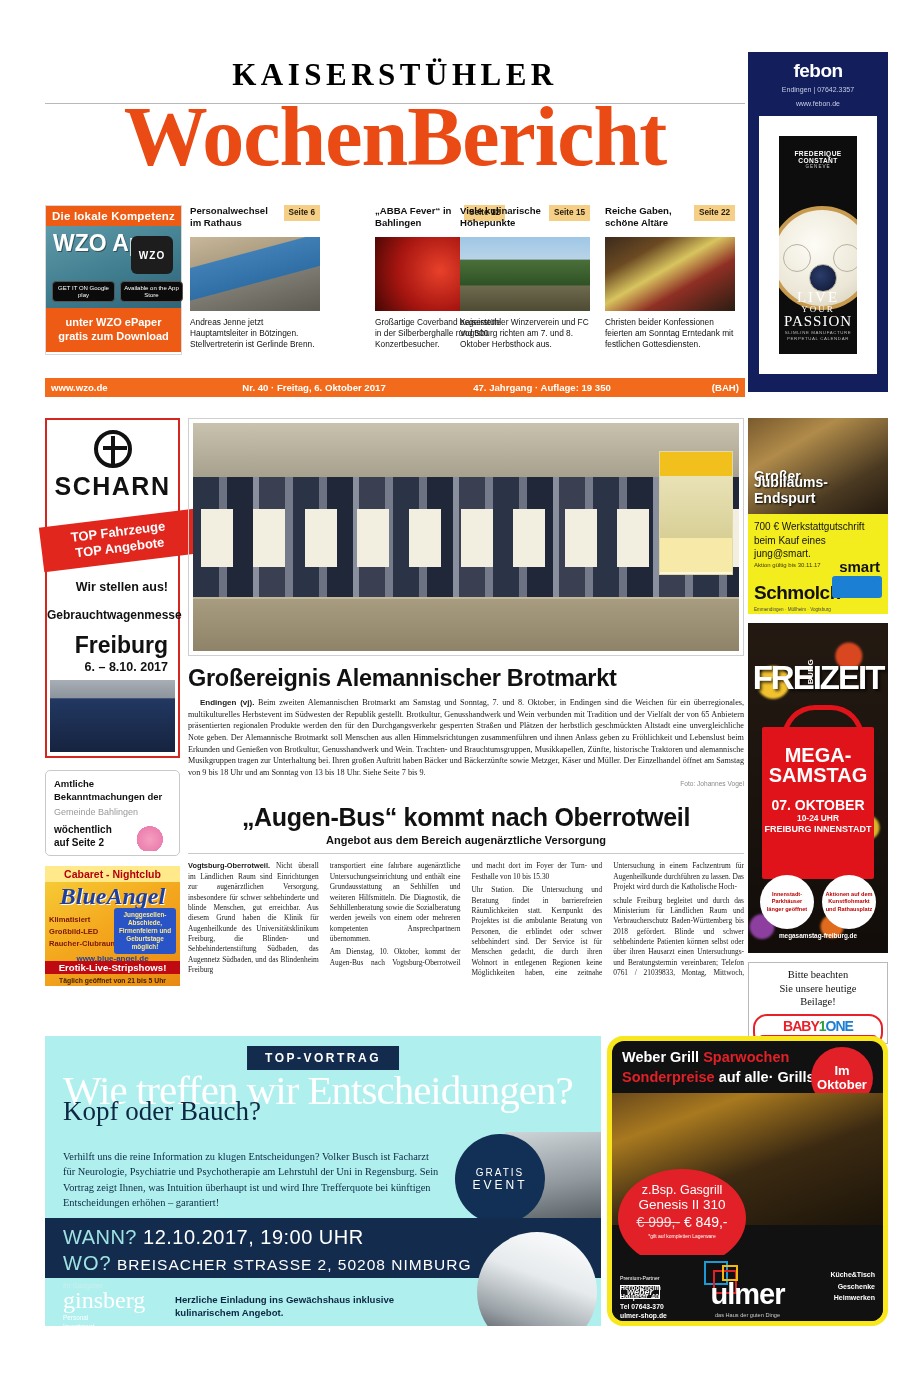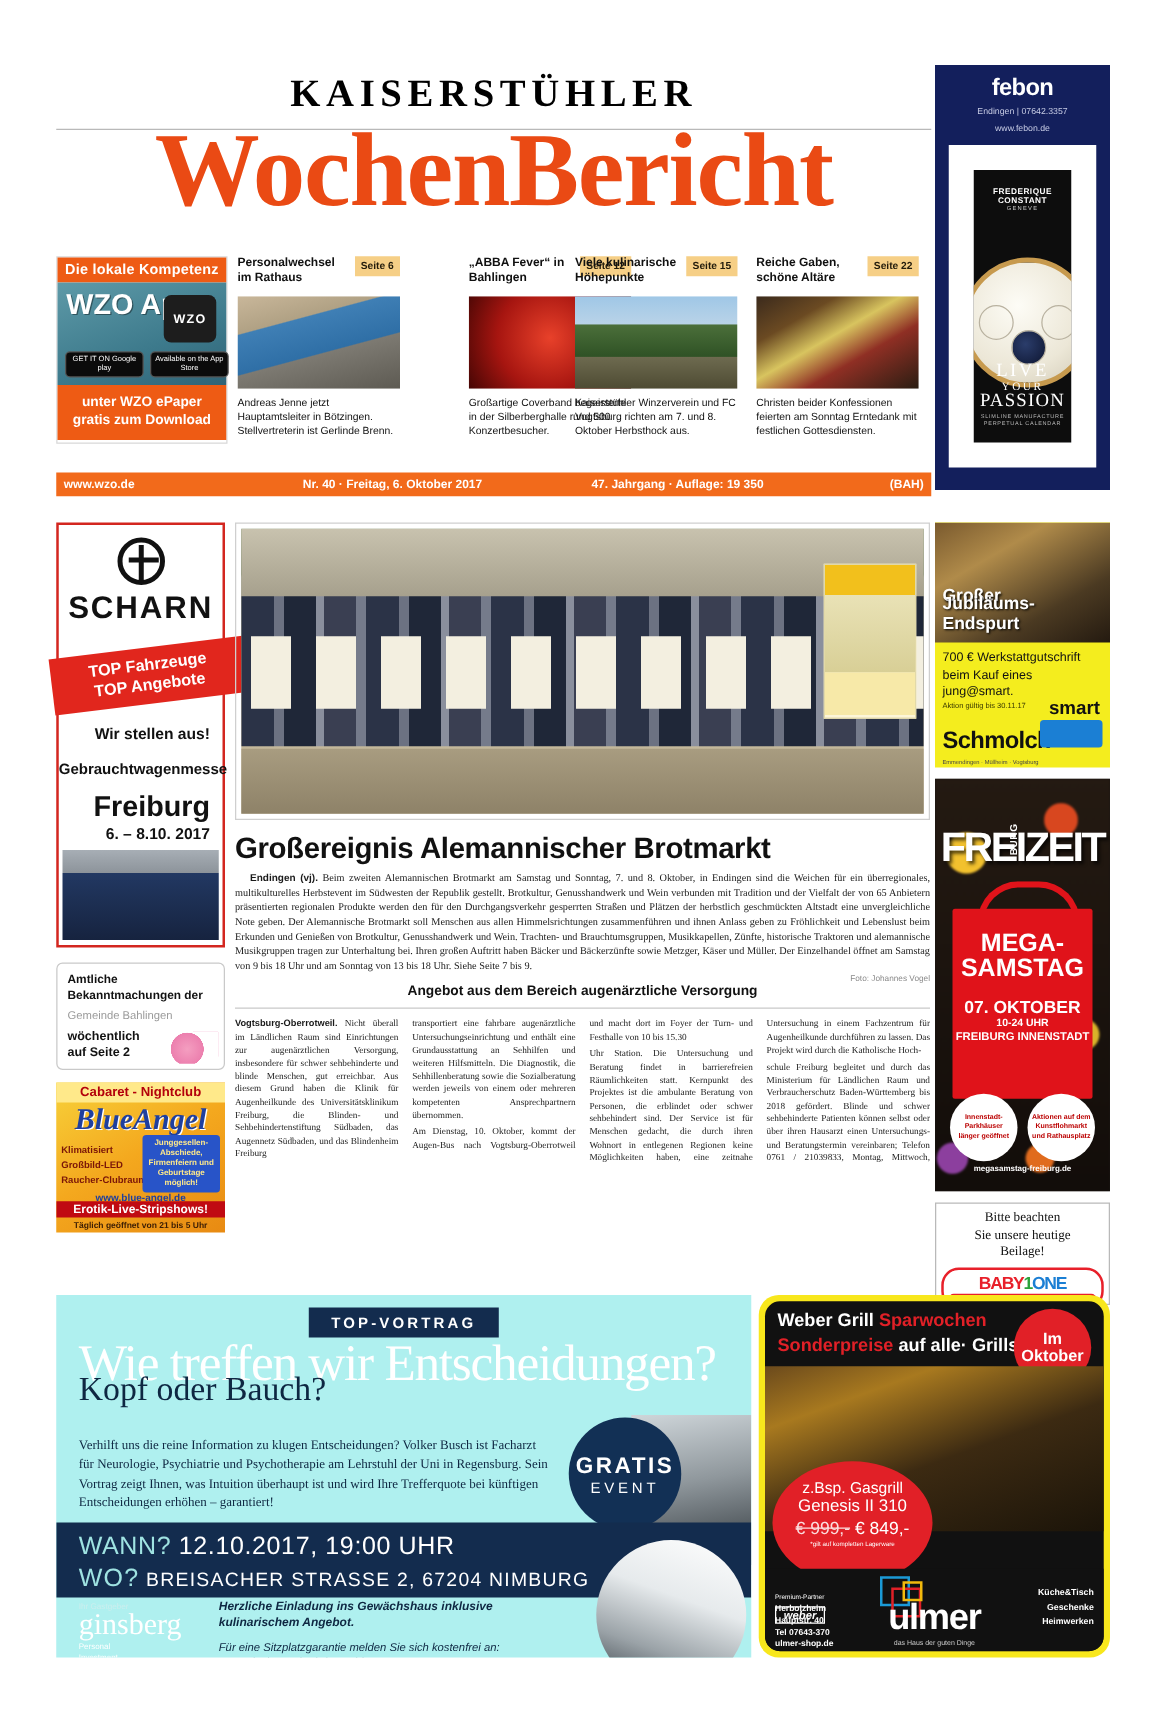--- a/index.html
+++ b/index.html
@@ -203,35 +203,35 @@
   .tv-badge{position:absolute;left:50%;top:10px;transform:translateX(-50%);background:#132c4e;color:#fff;
     font-size:12px;font-weight:700;letter-spacing:2.5px;padding:5px 18px;}
   .tv-h1{position:absolute;left:18px;top:34px;right:6px;font-family:"Liberation Serif",serif;color:#fff;
     font-size:41px;line-height:1;letter-spacing:-1px;}
   .tv-h2{position:absolute;left:18px;top:62px;font-family:Liberation Serif, serif;color:#0e2742;
     font-size:27px;line-height:1;text-align:right;}
   .tv-body{position:absolute;left:18px;top:113px;width:376px;font-family:"Liberation Serif",serif;
     font-size:10.4px;line-height:1.47;color:#0e2742;}
   .tv-circle{position:absolute;right:56px;top:98px;width:90px;height:90px;border-radius:50%;background:#123055;
     color:#fff;display:flex;flex-direction:column;align-items:center;justify-content:center;}
-  .tv-circle .c1{font-size:18px;font-weight:700;letter-spacing:2px;}
+  .tv-circle .c1{font-size:10px;font-weight:400;letter-spacing:2px;}
   .tv-circle .c2{font-size:12px;letter-spacing:3px;}
   .tv-portrait{position:absolute;right:0;top:96px;width:96px;height:120px;
     background:linear-gradient(170deg,#cfd6da 0%,#8f979c 45%,#2c3338 100%);}
   .tv-dark{position:absolute;left:0;right:0;top:182px;height:60px;background:#132c4e;color:#fff;}
   .tv-when{position:absolute;left:18px;top:8px;font-size:20px;letter-spacing:.5px;}
   .tv-when b{font-weight:400;color:#9fe3e2;}
   .tv-where{position:absolute;left:18px;top:34px;font-size:15.5px;letter-spacing:1px;}
   .tv-where b{font-weight:400;color:#9fe3e2;font-size:20px;}
   .tv-foot{position:absolute;left:0;right:0;top:242px;height:32px;}
   .tv-gins{position:absolute;left:18px;top:4px;color:#fff;}
   .tv-gins .g0{font-size:6.5px;color:#cbeeee;}
   .tv-gins .g1{font-family:"Liberation Serif",serif;font-size:24px;line-height:.95;}
   .tv-gins .g2{font-size:6.4px;line-height:1.5;margin-top:1px;}
-  .tv-inv{position:absolute;left:130px;top:2px;width:250px;font-style:italic;}
+  .tv-inv{position:absolute;left:130px;top:16px;width:250px;}
   .tv-inv .i1{font-size:9.6px;font-weight:700;color:#0e2742;line-height:1.35;}
   .tv-inv .i2{font-size:9px;color:#0e2742;margin-top:6px;line-height:1.35;}
   .tv-circle-photo{position:absolute;right:4px;top:196px;width:120px;height:120px;border-radius:50%;
     background:linear-gradient(200deg,#fff 0%,#e6eaec 40%,#9aa2a7 70%,#2f373d 100%);}
 
   .ad-grill{position:absolute;left:607px;top:1036px;width:281px;height:290px;background:#f8e71c;
     border-radius:16px;overflow:hidden;padding:5px;box-sizing:border-box;}
   .gr-inner{width:100%;height:100%;background:#111;border-radius:12px;position:relative;overflow:hidden;}
   .gr-t1{position:absolute;left:10px;top:8px;font-size:14.5px;font-weight:700;color:#fff;}
   .gr-t1 i{font-style:normal;color:#e12027;}
@@ -390,20 +390,21 @@
         </div>
       </div>
     </div>
 
     <h1 class="h1">Großereignis Alemannischer Brotmarkt</h1>
     <div class="artbody">
       <b>Endingen (vj).</b><span> Beim zweiten Alemannischen Brotmarkt am Samstag und Sonntag, 7. und 8. Oktober, in Endingen sind die Weichen für ein überregionales, multikulturelles Herbstevent im Südwesten der Republik gestellt. Brotkultur, Genusshandwerk und Wein verbunden mit Tradition und der Vielfalt der von 65 Anbietern präsentierten regionalen Produkte werden den für den Durchgangsverkehr gesperrten Straßen und Plätzen der herbstlich geschmückten Altstadt eine unvergleichliche Note geben. Der Alemannische Brotmarkt soll Menschen aus allen Himmelsrichtungen zusammenführen und ihnen Anlass geben zu Fröhlichkeit und Lebenslust beim Erkunden und Genießen von Brotkultur, Genusshandwerk und Wein. Trachten- und Brauchtumsgruppen, Musikkapellen, Zünfte, historische Traktoren und alemannische Musikgruppen tragen zur Unterhaltung bei. Ihren großen Auftritt haben Bäcker und Bäckerzünfte sowie Metzger, Käser und Müller. Der Einzelhandel öffnet am Samstag von 9 bis 18 Uhr und am Sonntag von 13 bis 18 Uhr. Siehe Seite 7 bis 9.</span>
     </div>
     <div class="credit">Foto: Johannes Vogel</div>
 
+    <h2 class="h2">„Augen-Bus“ kommt nach Oberrotweil</h2>
     <div class="sub2">Angebot aus dem Bereich augenärztliche Versorgung</div>
     <div class="hr-thin"></div>
 
     <div class="cols4">
       <p><b>Vogtsburg-Oberrotweil.</b><span> Nicht überall im Ländlichen Raum sind Einrichtungen zur augenärztlichen Versorgung, insbesondere für schwer sehbehinderte und blinde Menschen, gut erreichbar. Aus diesem Grund haben die Klinik für Augenheilkunde des Universitätsklinikum Freiburg, die Blinden- und Sehbehindertenstiftung Südbaden, das Augennetz Südbaden, und das Blindenheim Freiburg</span></p>
       <p>transportiert eine fahrbare augenärztliche Untersuchungseinrichtung und enthält eine Grundausstattung an Sehhilfen und weiteren Hilfsmitteln. Die Diagnostik, die Sehhillenberatung sowie die Sozialberatung werden jeweils von einem oder mehreren kompetenten Ansprechpartnern übernommen.</p>
       <p>Am Dienstag, 10. Oktober, kommt der Augen-Bus nach Vogtsburg-Oberrotweil und macht dort im Foyer der Turn- und Festhalle von 10 bis 15.30</p>
       <p>Uhr Station. Die Untersuchung und Beratung findet in barrierefreien Räumlichkeiten statt. Kernpunkt des Projektes ist die ambulante Beratung von Personen, die erblindet oder schwer sehbehindert sind. Der Service ist für Menschen gedacht, die durch ihren Wohnort in entlegenen Regionen keine Möglichkeiten haben, eine zeitnahe Untersuchung in einem Fachzentrum für Augenheilkunde durchführen zu lassen. Das Projekt wird durch die Katholische Hoch-</p>
       <p>schule Freiburg begleitet und durch das Ministerium für Ländlichen Raum und Verbraucherschutz Baden-Württemberg bis 2018 gefördert. Blinde und schwer sehbehinderte Patienten können selbst oder über ihren Hausarzt einen Untersuchungs- und Beratungstermin vereinbaren; Telefon 0761 / 21039833, Montag, Mittwoch, Freitag 9 bis 12 Uhr, Dienstag und Donnerstag 14 bis 16 Uhr. Mehr und die aktuellen Termine an anderen Orten unter www.augenbus.de.</p>
     </div>
@@ -484,21 +485,21 @@
     <div class="tv-body">Verhilft uns die reine Information zu klugen Entscheidungen? Volker Busch ist Facharzt für Neurologie, Psychiatrie und Psychotherapie am Lehrstuhl der Uni in Regensburg. Sein Vortrag zeigt Ihnen, was Intuition überhaupt ist und wird Ihre Trefferquote bei künftigen Entscheidungen erhöhen – garantiert!</div>
     <div class="tv-portrait"></div>
     <div class="tv-circle">
       <div class="c1">GRATIS</div>
       <div class="c2">EVENT</div>
     </div>
     <div class="tv-dark">
       <div class="tv-when"><b>WANN?</b>
         <span>12.10.2017, 19:00 UHR</span></div>
       <div class="tv-where"><b>WO?</b>
-        <span>BREISACHER STRASSE 2, 67204 NIMBURG</span></div>
+        <span>BREISACHER STRASSE 2, 50208 NIMBURG</span></div>
     </div>
     <div class="tv-circle-photo"></div>
     <div class="tv-foot">
       <div class="tv-gins">
         <div class="g0">Ihr Gastgeber</div>
         <div class="g1">ginsberg</div>
         <div class="g2" style="white-space:pre-line">Personal
 Investment
 Partners</div>
       </div>

